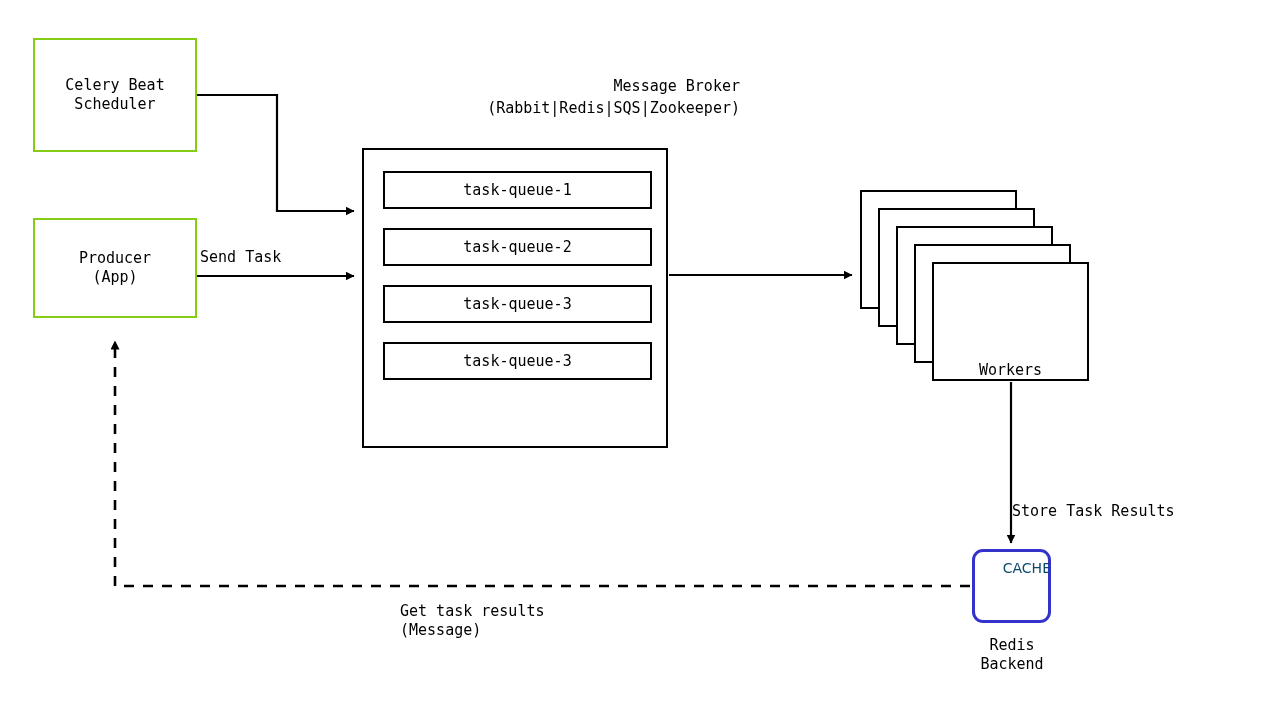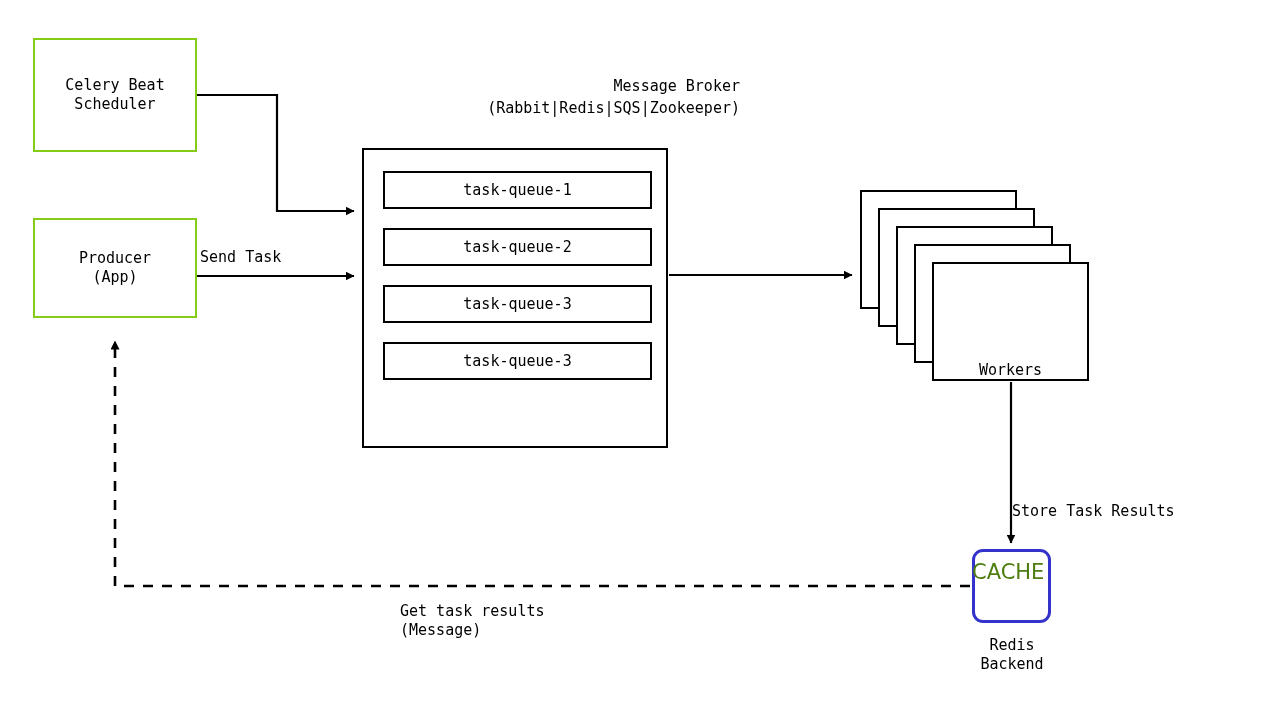--- a/index.html
+++ b/index.html
@@ -98,24 +98,24 @@
     left: 972px; top: 549px;
     width: 79px; height: 74px;
     border: 3px solid #3333cc;
     border-radius: 11px;
     background: #ffffff;
   }
   #cache-label {
     position: absolute;
     left: 972px; top: 560px;
     width: 79px;
-    text-align: left;
-    color: #4d7c0f;
+    text-align: right;
+    color: #0c4a6e;
     font-family: "DejaVu Sans", "Liberation Sans", sans-serif;
-    font-size: 21px;
+    font-size: 14px;
     letter-spacing: 0px;
   }
   #result-backend-caption {
     position: absolute;
     left: 932px; top: 636px;
     width: 160px;
     text-align: center;
     font-size: 15px;
     line-height: 1.25;
     white-space: pre;

